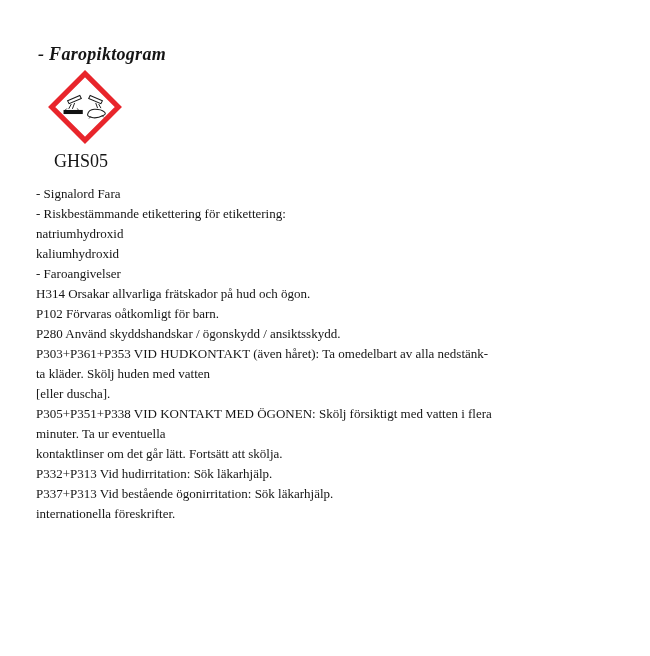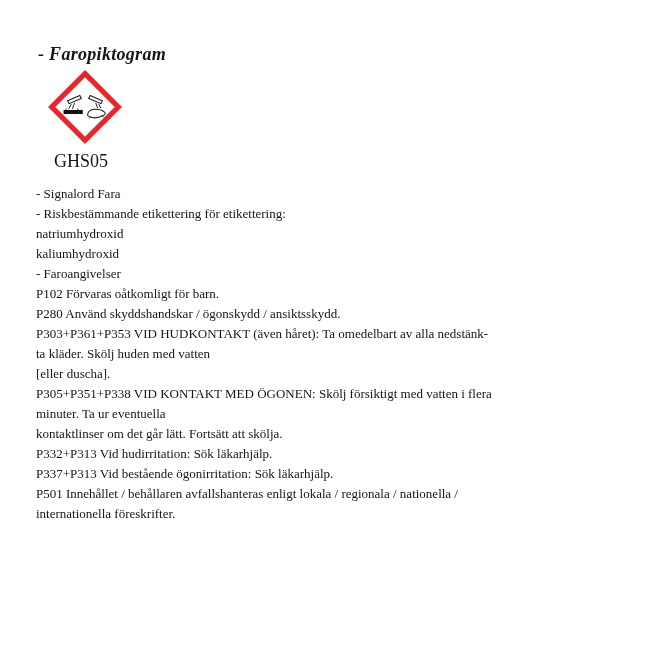--- a/index.html
+++ b/index.html
@@ -84,27 +84,27 @@
     </svg>
     <div class="ghs-label">GHS05</div>
   </div>
 
   <div class="body-text">
     <div class="line">- Signalord Fara</div>
     <div class="line">- Riskbestämmande etikettering för etikettering:</div>
     <div class="line">natriumhydroxid</div>
     <div class="line">kaliumhydroxid</div>
     <div class="line">- Faroangivelser</div>
+    <div class="line">H314 Orsakar allvarliga frätskador på hud och ögon.</div>
     <div class="line">P102 Förvaras oåtkomligt för barn.</div>
     <div class="line">P280 Använd skyddshandskar / ögonskydd / ansiktsskydd.</div>
     <div class="line">P303+P361+P353 VID HUDKONTAKT (även håret): Ta omedelbart av alla nedstänk-</div>
     <div class="line">ta kläder. Skölj huden med vatten</div>
     <div class="line">[eller duscha].</div>
     <div class="line">P305+P351+P338 VID KONTAKT MED ÖGONEN: Skölj försiktigt med vatten i flera</div>
     <div class="line">minuter. Ta ur eventuella</div>
     <div class="line">kontaktlinser om det går lätt. Fortsätt att skölja.</div>
     <div class="line">P332+P313 Vid hudirritation: Sök läkarhjälp.</div>
     <div class="line">P337+P313 Vid bestående ögonirritation: Sök läkarhjälp.</div>
-    <div class="line">P501 Innehållet / behållaren avfallshanteras enligt lokala / regionala / nationella /</div>
     <div class="line">internationella föreskrifter.</div>
   </div>
 
 </div>
 
 </body></html>

